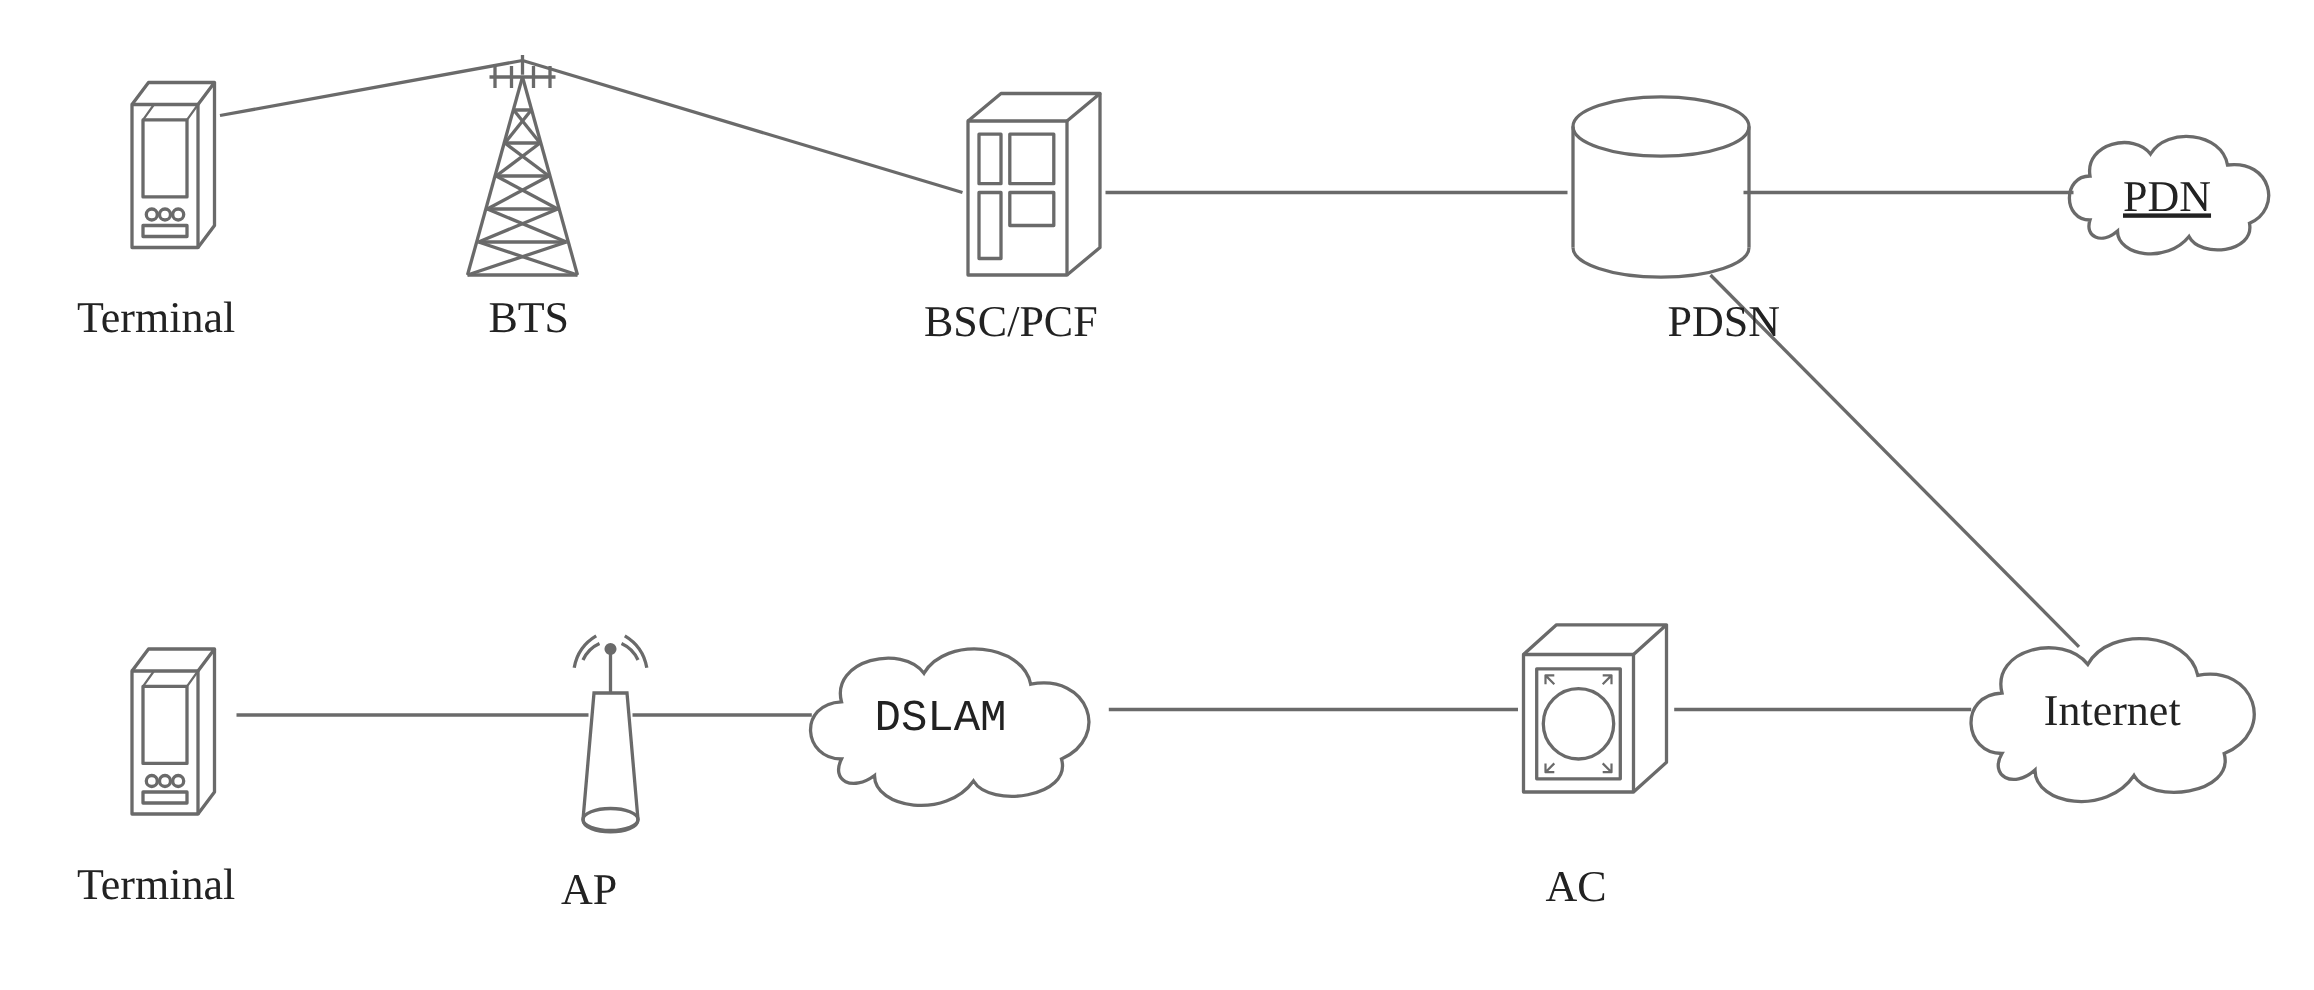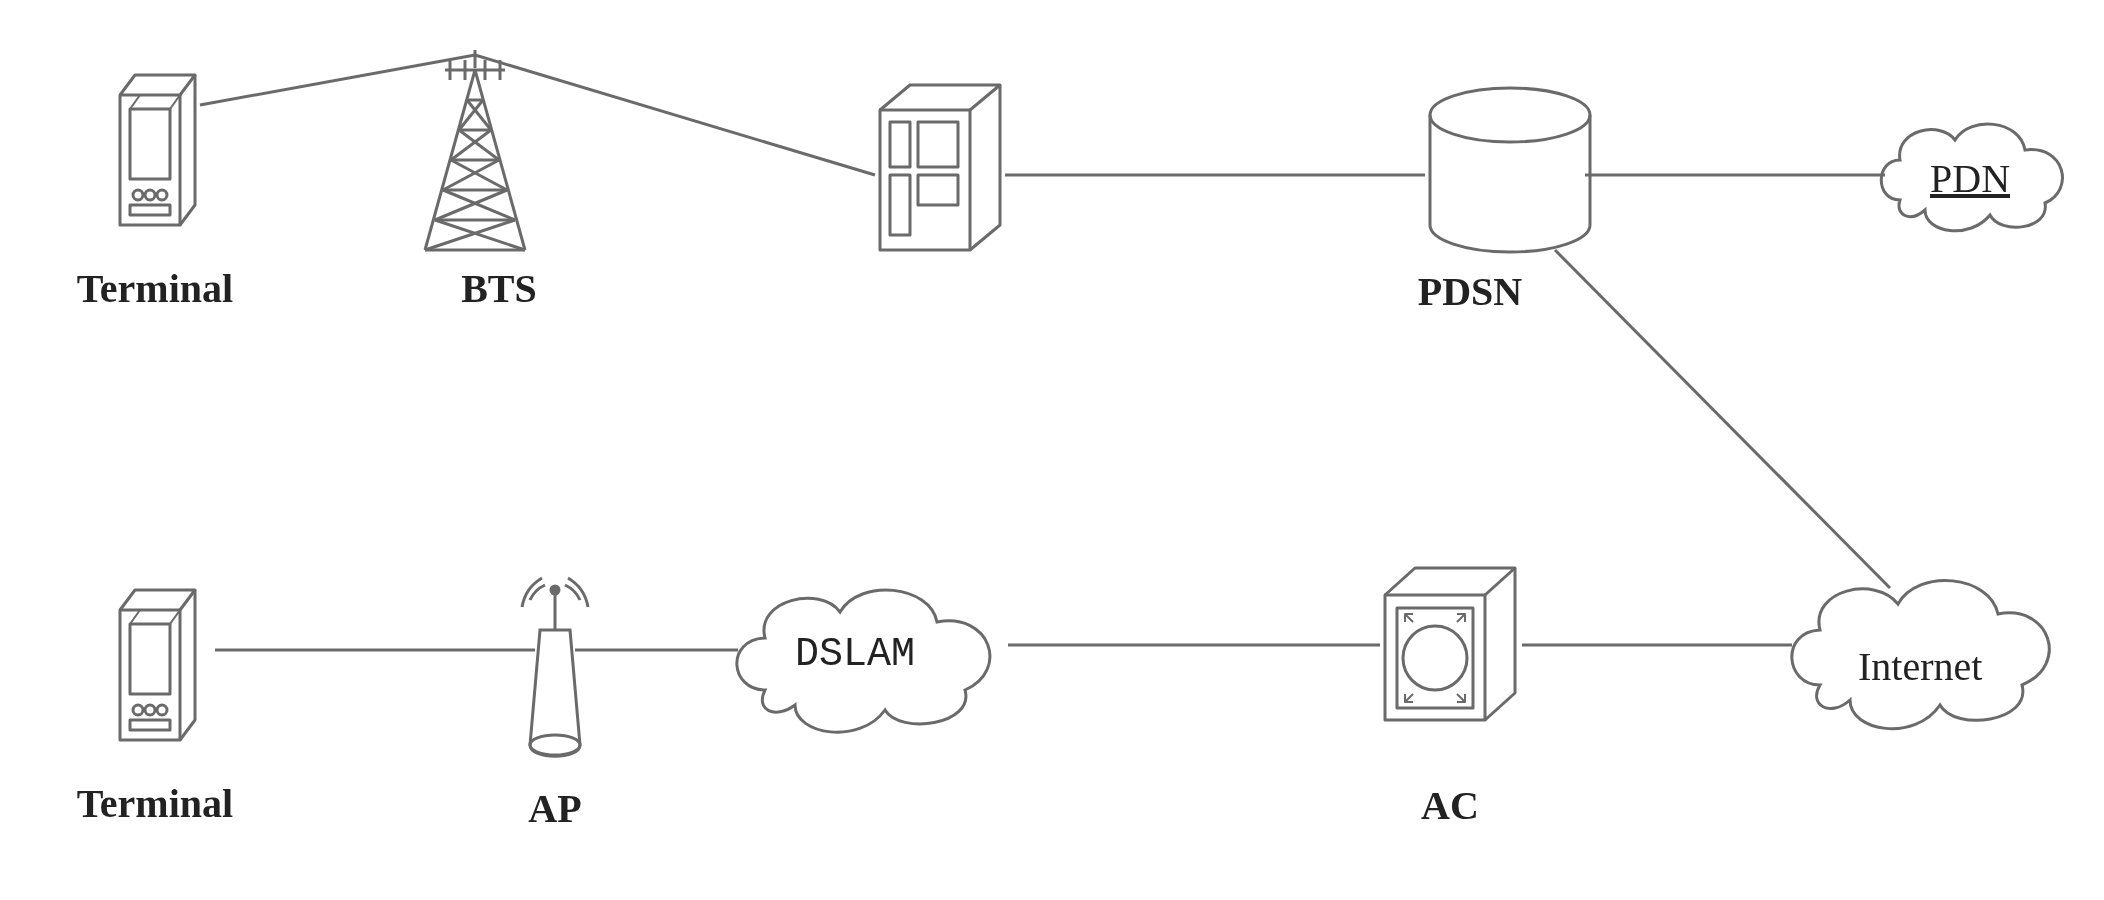--- a/index.html
+++ b/index.html
@@ -23,22 +23,21 @@
     width: 2104px;
     height: 900px;
   }
   .node {
     position: absolute;
     text-align: center;
   }
   .label {
     position: absolute;
     white-space: nowrap;
-    text-align: center;
-    font-weight: bold;
+    text-align: left;
   }
   .cloud-label {
     position: absolute;
     white-space: nowrap;
   }
 </style>
 </head>
 <body>
 
 <div class="stage">
@@ -123,32 +122,33 @@
       <path d="M10 30 L40 5 L130 5 L100 30"></path>
       <path d="M130 5 L130 145 L100 170"></path>
 
       <rect x="20" y="42" width="20" height="45"></rect>
       <rect x="48" y="42" width="40" height="45"></rect>
       <rect x="20" y="95" width="20" height="60"></rect>
       <rect x="48" y="95" width="40" height="30"></rect>
     </g>
   </svg>
 </div>
+<div class="label" style="left:840px; top:268px; width:200px;">BSC/PCF</div>
 
 <div class="node" style="left:1420px; top:85px; width:180px; height:175px;">
   <svg width="180" height="175" viewBox="0 0 180 175">
     <g stroke="#6a6a6a" stroke-width="3" fill="none">
       <ellipse cx="90" cy="30" rx="80" ry="27"></ellipse>
       <path d="M10 30 L10 140"></path>
       <path d="M170 30 L170 140"></path>
       <path d="M10 140 A80 27 0 0 0 170 140"></path>
     </g>
   </svg>
 </div>
-<div class="label" style="left:1400px; top:268px; width:140px;">PDSN</div>
+<div class="label" style="left:1516px; top:268px; width:140px;">PDSN</div>
 
 <div class="node" style="left:1870px; top:105px; width:210px; height:140px;">
   <svg width="210" height="140" viewBox="0 0 210 140">
     <g stroke="#6a6a6a" stroke-width="3" fill="none">
       <path d="M30 95 C5 95 5 55 30 55 C25 25 70 15 85 35 C100 10 150 15 155 45 C195 40 205 85 175 98 C180 125 130 130 120 110 C100 135 55 128 55 105 C40 118 25 110 30 95 Z"></path>
     </g>
   </svg>
 </div>
 <div class="cloud-label" style="left:1930px; top:155px;text-decoration:underline;">PDN</div>
 
@@ -216,15 +216,15 @@
 </div>
 <div class="label" style="left:1405px; top:782px; width:90px;">AC</div>
 
 <div class="node" style="left:1780px; top:560px; width:290px; height:185px;">
   <svg width="290" height="185" viewBox="0 0 290 185">
     <g stroke="#6a6a6a" stroke-width="3" fill="none">
       <path d="M40 125 C5 125 0 72 40 70 C30 30 95 15 118 44 C138 8 210 15 218 54 C270 44 290 105 242 125 C252 162 175 172 160 145 C135 182 70 172 70 140 C50 158 28 145 40 125 Z"></path>
     </g>
   </svg>
 </div>
-<div class="cloud-label" style="left:1858px; top:643px;">Internet</div>
+<div class="cloud-label" style="left:1858px; top:622px;">Internet</div>
 
 </div>
 
 </body></html>

